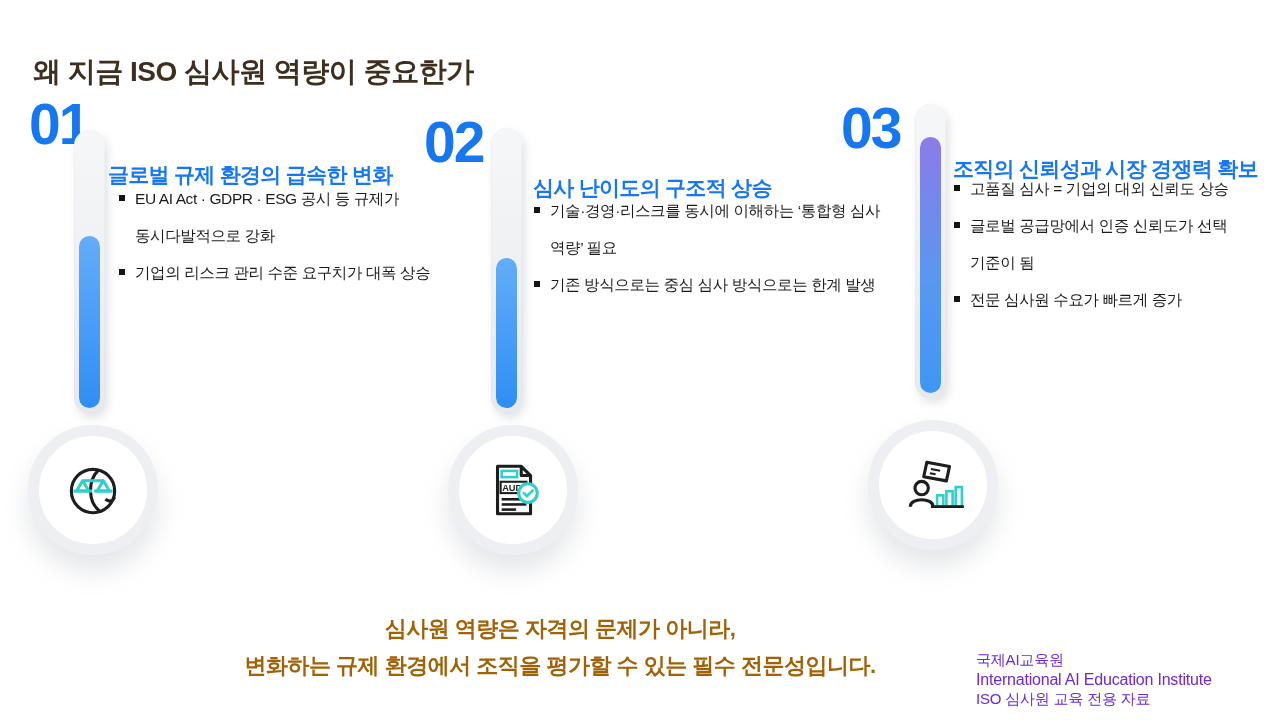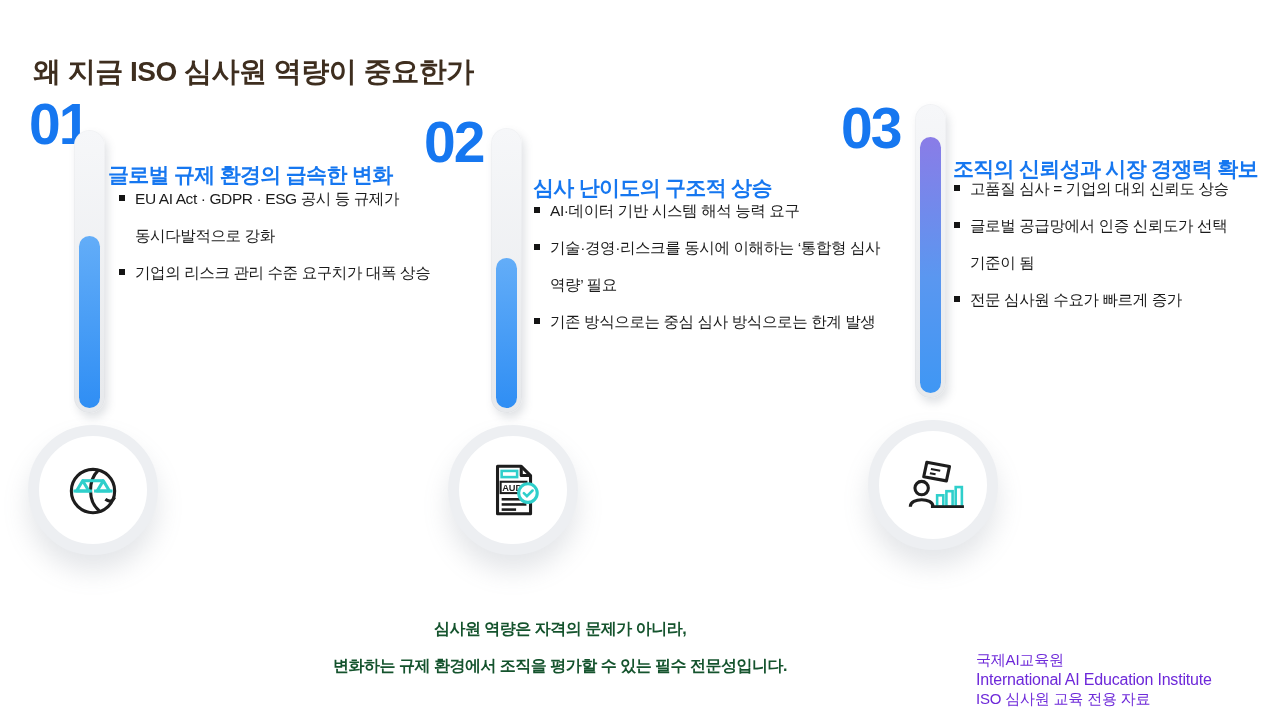--- a/index.html
+++ b/index.html
@@ -59,21 +59,21 @@
     border:11px solid #edeff2;display:flex;align-items:center;justify-content:center;
     box-shadow:0 16px 26px rgba(120,130,145,0.20);
   }
   .circle.c1{left:28px;top:425px;}
   .circle.c2{left:448px;top:425px;}
   .circle.c3{left:868px;top:420px;}
   .circle svg{width:66px;height:66px;}
   
   .message{
     position:absolute;left:160px;top:610px;width:800px;text-align:center;
-    font-size:16px;font-weight:bold;color:#14532d;line-height:37px;letter-spacing:-0.5px;
+    font-size:22px;font-weight:bold;color:#a16207;line-height:37px;letter-spacing:-0.5px;
   }
   
   .attribution{
     position:absolute;left:976px;top:650px;font-size:15px;color:#6d28d9;
     line-height:19.5px;letter-spacing:-0.2px;
   }
   .attribution .en{font-size:16px;}
 </style>
 </head>
 <body>
@@ -103,21 +103,20 @@
       <path d="M33 33 H51" fill="none" stroke="#2fcfcb" stroke-width="3"></path>
     </svg>
   </div>
 
   <div class="num c2">02</div>
   <div class="bar c2">
     <div class="bar-fill"></div>
   </div>
   <h2 class="heading c2">심사 난이도의 구조적 상승</h2>
   <ul class="bullets c2">
-    <li><span class="sq"></span><span>AI·데이터 기반 시스템 해석 능력 요구</span></li>
     <li><span class="sq"></span><span>기술·경영·리스크를 동시에 이해하는 ‘통합형 심사 역량’ 필요</span></li>
     <li><span class="sq"></span><span>기존 방식으로는 중심 심사 방식으로는 한계 발생</span></li>
   </ul>
   <div class="circle c2">
     <svg viewBox="0 0 64 64" aria-hidden="true">
       <path d="M17 9 H40 L49 18 V55 H17 Z" fill="#ffffff" stroke="#1d1d1d" stroke-width="3" stroke-linejoin="round"></path>
       <path d="M40 9 V18 H49" fill="none" stroke="#1d1d1d" stroke-width="3" stroke-linejoin="round"></path>
       <rect x="21" y="13.5" width="15" height="6" fill="none" stroke="#2fcfcb" stroke-width="2.5"></rect>
       <rect x="20" y="24" width="25" height="11" fill="#ffffff" stroke="#1d1d1d" stroke-width="2"></rect>
       <text x="21.5" y="33" font-size="9" font-weight="bold" fill="#1d1d1d" font-family="Liberation Sans, DejaVu Sans, sans-serif">AUDIT</text>

